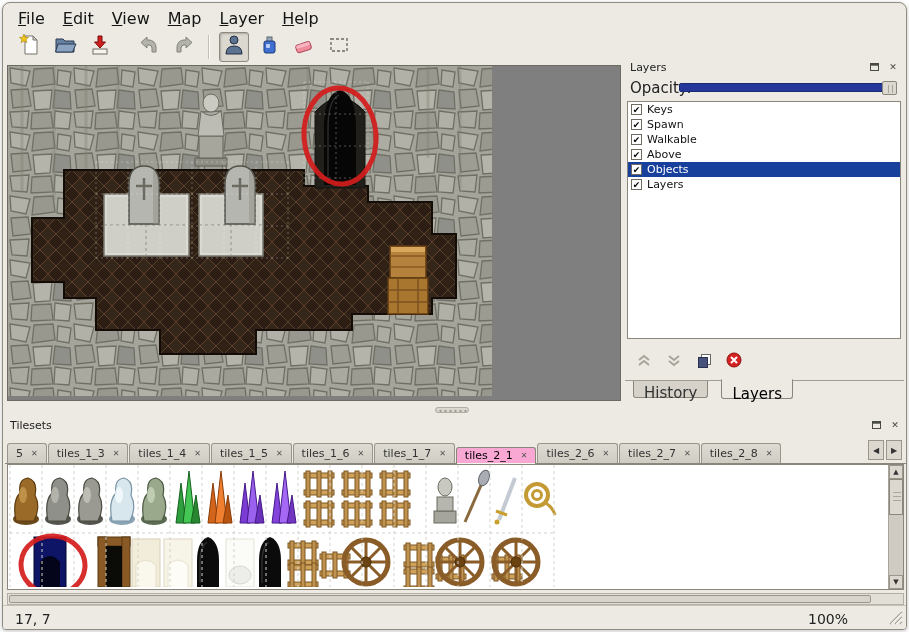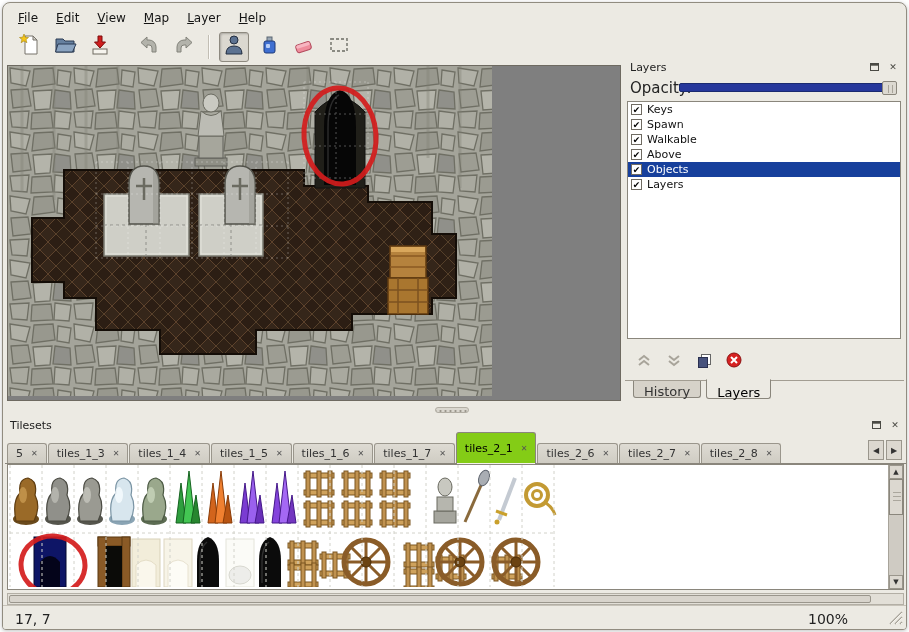--- a/index.html
+++ b/index.html
@@ -2,21 +2,21 @@
 <html><head>
 <meta charset="utf-8">
 <style>
   *{margin:0;padding:0;box-sizing:border-box}
   html,body{width:909px;height:632px}
   body{position:relative;background:#fff;font-family:"DejaVu Sans","Liberation Sans",sans-serif;overflow:hidden}
   #window{position:absolute;left:2px;top:2px;width:905px;height:628px;background:#eceae3;
     border:1px solid #918c80;border-radius:8px 8px 4px 4px;overflow:hidden;box-shadow:0 1px 4px rgba(0,0,0,.25)}
 
   
-  .menubar{position:absolute;left:6px;top:4px;height:22px;display:flex;align-items:center;font-size:12px;color:#141414}
+  .menubar{position:absolute;left:6px;top:4px;height:22px;display:flex;align-items:center;font-size:16px;color:#141414}
   .menu-item{padding:3px 9px;border-radius:2px;cursor:default}
 
   
   .toolbar{position:absolute;left:0;top:26px;height:36px;width:100%;display:flex;align-items:center;padding-left:12px}
   .tbtn{width:30px;height:30px;display:flex;align-items:center;justify-content:center;border:1px solid transparent;border-radius:3px;margin-right:5px}
   .tbtn.pressed{border:1px solid #8d897f;background:#dbd8d0;box-shadow:inset 1px 1px 2px rgba(0,0,0,.22)}
   .tsep{width:0;height:24px;border-left:1px solid #c2beb4;border-right:1px solid #fbfaf7;margin:0 9px 0 4px}
   .tgap{width:14px}
 
   
@@ -40,29 +40,29 @@
   #opacity-slider{position:relative;flex:1;height:9px;margin-right:8px;background:#26379b;border:1px solid #1a2a70;border-radius:2px}
   #opacity-handle{position:absolute;right:-2px;top:-3px;width:15px;height:14px;background:#dcd9d1;border:1px solid #8a867c;border-radius:2px;
     background-image:repeating-linear-gradient(90deg,transparent 0 3px,#a8a49a 3px 4px);background-size:12px 8px;background-position:2px 3px;background-repeat:no-repeat}
   #layers-list{position:absolute;top:42px;left:2px;width:274px;height:238px;background:#fff;border:1px solid #8a867c;overflow:hidden}
   .layer-row{height:15px;display:flex;align-items:center;font-size:11px;color:#111}
   .layer-row.selected{background:#17409c;color:#fff}
   .cb{flex:0 0 11px;width:11px;height:11px;border:1px solid #6f6b62;background:#fff;margin:0 5px 0 3px;font-size:9px;line-height:10px;text-align:center;color:#000}
   #layer-btns{position:absolute;top:290px;left:4px;height:22px;display:flex;align-items:center}
   .lbtn{width:30px;height:20px;display:flex;align-items:center;justify-content:center}
   #layers-bottom-tabs{position:absolute;top:321px;left:0;right:0;height:21px;border-top:1px solid #a29d92;display:flex;padding-left:8px}
-  .dock-tab{font-size:13px;padding:3px 10px 0 10px;border:1px solid #8a867c;border-top:none;background:#d6d2c9;margin-right:5px;margin-top:0;height:17px;color:#333;border-radius:0 0 3px 3px}
+  .dock-tab{font-size:15px;padding:3px 10px 0 10px;border:1px solid #8a867c;border-top:none;background:#d6d2c9;margin-right:13px;margin-top:0;height:17px;color:#333;border-radius:0 0 3px 3px}
   .dock-tab.active{background:#eceae3;margin-top:-2px;height:20px;padding-top:5px;color:#000;border-top:1px solid #eceae3}
 
   
   #tilesets-panel{position:absolute;left:2px;top:414px;width:901px;height:188px}
   #tileset-tabbar{position:absolute;top:20px;left:0;right:0;height:27px;display:flex;align-items:flex-end;border-bottom:1px solid #8a867c;padding-left:2px}
   .ts-tab{display:flex;align-items:center;font-size:11px;color:#333;background:linear-gradient(#dedbd3,#cfccc3);
     border:1px solid #9a968c;border-bottom:none;height:20px;padding:0 8px;margin-right:1px;border-radius:3px 3px 0 0;white-space:nowrap}
-  .ts-tab.active{background:#84cc16;height:31px;color:#000;border-color:#8a867c;position:relative}
+  .ts-tab.active{background:#f9a8d4;height:16px;color:#000;border-color:#8a867c;position:relative}
   .ts-tab.active::after{content:"";position:absolute;left:0;right:0;bottom:-1px;height:1px;background:#f4f2ec}
   .ts-close{margin-left:8px;font-size:8px;color:#555}
   .ts-arrows{position:absolute;right:4px;bottom:3px;display:flex}
   .ts-arrow{width:16px;height:20px;border:1px solid #9a968c;background:#dcd8d0;display:flex;align-items:center;justify-content:center;font-size:8px;color:#333;margin-left:2px}
   #tileset-content{position:absolute;top:47px;left:2px;width:897px;height:126px;background:#fff;border:1px solid #8a867c;overflow:hidden}
   #tiles-svg{position:absolute;left:0;top:0}
   .vscroll{position:absolute;right:0;top:0;bottom:0;width:15px;background:#cfcbc3;border-left:1px solid #a8a49a}
   .vs-btn{position:absolute;left:0;width:14px;height:14px;font-size:7px;display:flex;align-items:center;justify-content:center;background:#dcd8d0;border:1px solid #9a968c;color:#333}
   .vs-btn.up{top:0}.vs-btn.down{bottom:0}
   .vs-thumb{position:absolute;left:0;top:14px;width:14px;height:36px;background:#dcd8d0;border:1px solid #8a867c;

